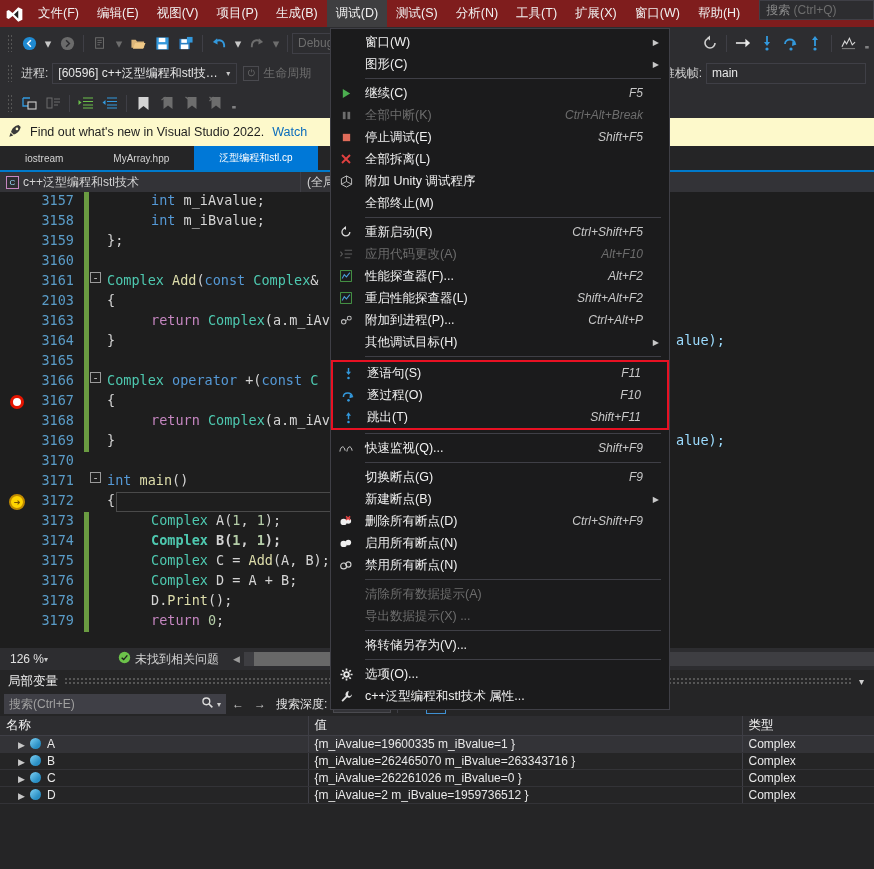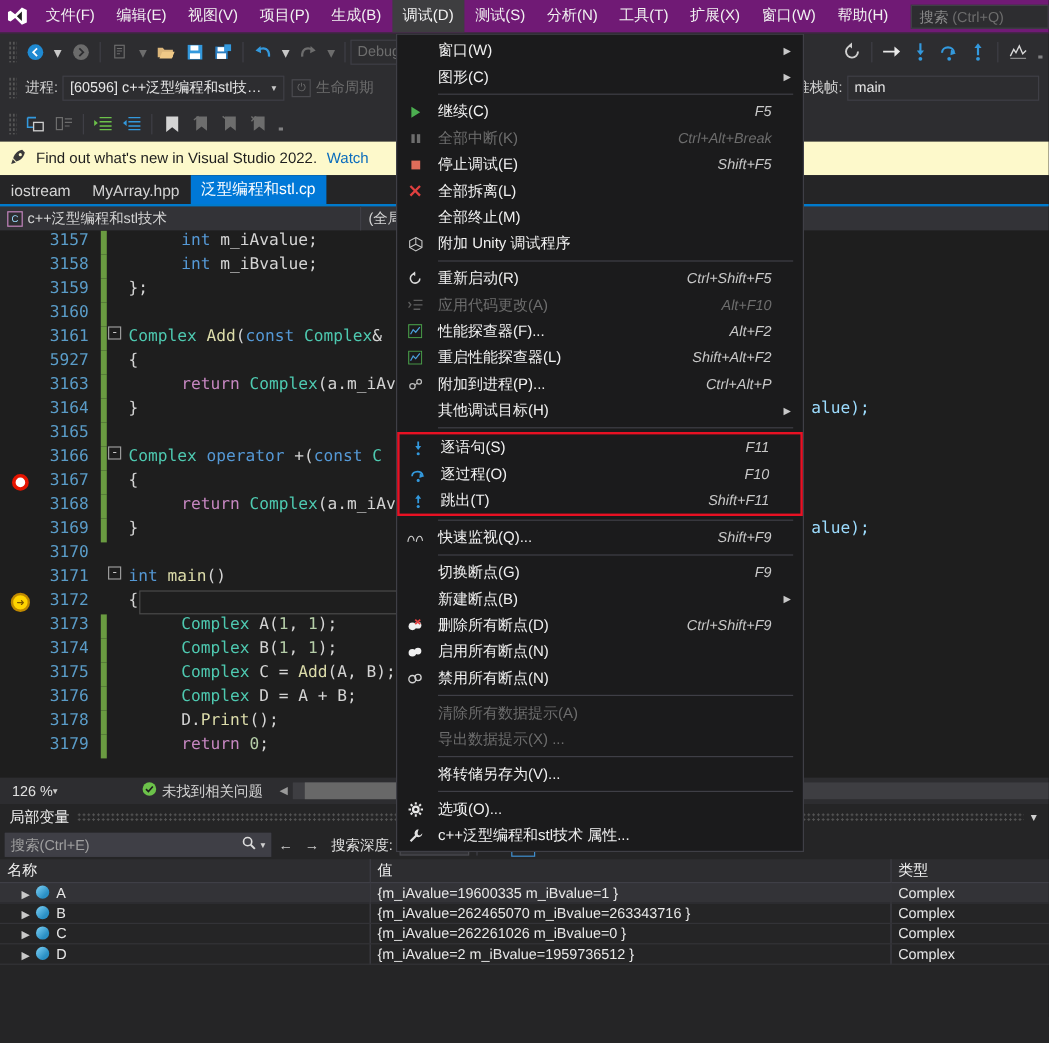--- a/index.html
+++ b/index.html
@@ -8,22 +8,22 @@
     background: #1e1e1e;
     font-family: "Liberation Sans", sans-serif;
     font-size: 12px;
     color: #f1f1f1;
     overflow: hidden;
   }
   #app { position: relative; width: 874px; height: 869px; }
 
   
   .menubar {
-    height: 28px; background: #701a75;
-    display: flex; align-items: center;
+    height: 28px; background: #7f1d1d;
+    display: flex; align-items: flex-start;
     border-bottom: 1px solid #2d2d30;
     position: relative; z-index: 5;
   }
   .vs-logo {
     width: 30px; height: 28px;
     display: flex; align-items: center; justify-content: center;
   }
   .vs-logo svg { display:block; }
   .menu-item {
     padding: 5px 9px 6px 9px; font-size: 12.5px; color: #f1f1f1;
@@ -75,22 +75,22 @@
     z-index: 1;
   }
   .notif .link { color: #0a6cbc; }
 
   
   .tabstrip {
     position:absolute; left:0; top:146px; width: 874px; height: 24px;
     background: #252526; display:flex; align-items:flex-end; z-index:1;
   }
   .tab {
-    height: 24px; padding: 0 9px; display:flex; align-items:center;
-    font-size: 13px; color: #d4d4d4; white-space: nowrap;
+    height: 24px; padding: 0 25px; display:flex; align-items:center;
+    font-size: 10px; color: #d4d4d4; white-space: nowrap;
   }
   .tab.active { background:#0078d7; color:#ffffff; }
 
   
   .navbar-row {
     position:absolute; left:0; top:170px; width:874px; height:22px;
     background:#333337; border-top: 2px solid #007acc;
     display:flex; align-items:center; z-index:1;
     font-size: 12px; color:#d4d4d4;
   }
@@ -481,33 +481,33 @@
     </div>
   </div>
 
   <div class="editor">
     <div id="code-lines">
         <div class="code-line"><div class="gutter-bp"></div><div class="lnum">3157</div><div class="changebar g"></div><div class="indentcol" style="display: flex; align-items: center; justify-content: center;"></div><div class="codetext" style="padding-left: 48px;"><span class="kw">int</span> m_iAvalue;</div></div>
         <div class="code-line"><div class="gutter-bp"></div><div class="lnum">3158</div><div class="changebar g"></div><div class="indentcol" style="display: flex; align-items: center; justify-content: center;"></div><div class="codetext" style="padding-left: 48px;"><span class="kw">int</span> m_iBvalue;</div></div>
         <div class="code-line"><div class="gutter-bp"></div><div class="lnum">3159</div><div class="changebar g"></div><div class="indentcol" style="display: flex; align-items: center; justify-content: center;"></div><div class="codetext" style="padding-left: 4px;">};</div></div>
         <div class="code-line"><div class="gutter-bp"></div><div class="lnum">3160</div><div class="changebar g"></div><div class="indentcol" style="display: flex; align-items: center; justify-content: center;"></div><div class="codetext" style="padding-left: 4px;"></div></div>
         <div class="code-line"><div class="gutter-bp"></div><div class="lnum">3161</div><div class="changebar g"></div><div class="indentcol" style="display: flex; align-items: center; justify-content: center;"><span class="fold">-</span></div><div class="codetext" style="padding-left: 4px;"><span class="type">Complex</span> <span class="fn">Add</span>(<span class="kw">const</span> <span class="type">Complex</span>&amp;</div></div>
-        <div class="code-line"><div class="gutter-bp"></div><div class="lnum">5927</div><div class="changebar g"></div><div class="indentcol" style="display: flex; align-items: center; justify-content: center;"></div><div class="codetext" style="padding-left: 4px;">{</div></div>
+        <div class="code-line"><div class="gutter-bp"></div><div class="lnum">2103</div><div class="changebar g"></div><div class="indentcol" style="display: flex; align-items: center; justify-content: center;"></div><div class="codetext" style="padding-left: 4px;">{</div></div>
         <div class="code-line"><div class="gutter-bp"></div><div class="lnum">3163</div><div class="changebar g"></div><div class="indentcol" style="display: flex; align-items: center; justify-content: center;"></div><div class="codetext" style="padding-left: 48px;"><span class="kw2">return</span> <span class="type">Complex</span>(a.m_iAv</div></div>
         <div class="code-line"><div class="gutter-bp"></div><div class="lnum">3164</div><div class="changebar g"></div><div class="indentcol" style="display: flex; align-items: center; justify-content: center;"></div><div class="codetext" style="padding-left: 4px;">}</div></div>
         <div class="code-line"><div class="gutter-bp"></div><div class="lnum">3165</div><div class="changebar g"></div><div class="indentcol" style="display: flex; align-items: center; justify-content: center;"></div><div class="codetext" style="padding-left: 4px;"></div></div>
         <div class="code-line"><div class="gutter-bp"></div><div class="lnum">3166</div><div class="changebar g"></div><div class="indentcol" style="display: flex; align-items: center; justify-content: center;"><span class="fold">-</span></div><div class="codetext" style="padding-left: 4px;"><span class="type">Complex</span> <span class="kw">operator</span> +(<span class="kw">const</span> <span class="type">C</span></div></div>
         <div class="code-line"><div class="gutter-bp"><span class="bp-dot"></span></div><div class="lnum">3167</div><div class="changebar g"></div><div class="indentcol" style="display: flex; align-items: center; justify-content: center;"></div><div class="codetext" style="padding-left: 4px;">{</div></div>
         <div class="code-line"><div class="gutter-bp"></div><div class="lnum">3168</div><div class="changebar g"></div><div class="indentcol" style="display: flex; align-items: center; justify-content: center;"></div><div class="codetext" style="padding-left: 48px;"><span class="kw2">return</span> <span class="type">Complex</span>(a.m_iAv</div></div>
         <div class="code-line"><div class="gutter-bp"></div><div class="lnum">3169</div><div class="changebar g"></div><div class="indentcol" style="display: flex; align-items: center; justify-content: center;"></div><div class="codetext" style="padding-left: 4px;">}</div></div>
         <div class="code-line"><div class="gutter-bp"></div><div class="lnum">3170</div><div class="changebar"></div><div class="indentcol" style="display: flex; align-items: center; justify-content: center;"></div><div class="codetext" style="padding-left: 4px;"></div></div>
         <div class="code-line"><div class="gutter-bp"></div><div class="lnum">3171</div><div class="changebar"></div><div class="indentcol" style="display: flex; align-items: center; justify-content: center;"><span class="fold">-</span></div><div class="codetext" style="padding-left: 4px;"><span class="kw">int</span> <span class="fn">main</span>()</div></div>
         <div class="code-line"><div class="gutter-bp"><span class="cur-arrow">➜</span></div><div class="lnum">3172</div><div class="changebar"></div><div class="indentcol" style="display: flex; align-items: center; justify-content: center;"></div><div class="codetext" style="padding-left: 4px;">{</div></div>
         <div class="code-line"><div class="gutter-bp"></div><div class="lnum">3173</div><div class="changebar g"></div><div class="indentcol" style="display: flex; align-items: center; justify-content: center;"></div><div class="codetext" style="padding-left: 48px;"><span class="type">Complex</span> A(<span class="num">1</span>, <span class="num">1</span>);</div></div>
-        <div class="code-line"><div class="gutter-bp"></div><div class="lnum">3174</div><div class="changebar g"></div><div class="indentcol" style="display: flex; align-items: center; justify-content: center;"></div><div class="codetext" style="padding-left: 48px;"><span class="type">Complex</span> B(<span class="num">1</span>, <span class="num">1</span>);</div></div>
+        <div class="code-line"><div class="gutter-bp"></div><div class="lnum">3174</div><div class="changebar g"></div><div class="indentcol" style="display: flex; align-items: center; justify-content: center;"></div><div class="codetext" style="padding-left: 48px; font-weight: bold;"><span class="type">Complex</span> B(<span class="num">1</span>, <span class="num">1</span>);</div></div>
         <div class="code-line"><div class="gutter-bp"></div><div class="lnum">3175</div><div class="changebar g"></div><div class="indentcol" style="display: flex; align-items: center; justify-content: center;"></div><div class="codetext" style="padding-left: 48px;"><span class="type">Complex</span> C = <span class="fn">Add</span>(A, B);</div></div>
         <div class="code-line"><div class="gutter-bp"></div><div class="lnum">3176</div><div class="changebar g"></div><div class="indentcol" style="display: flex; align-items: center; justify-content: center;"></div><div class="codetext" style="padding-left: 48px;"><span class="type">Complex</span> D = A + B;</div></div>
         <div class="code-line"><div class="gutter-bp"></div><div class="lnum">3178</div><div class="changebar g"></div><div class="indentcol" style="display: flex; align-items: center; justify-content: center;"></div><div class="codetext" style="padding-left: 48px;">D.<span class="fn">Print</span>();</div></div>
         <div class="code-line"><div class="gutter-bp"></div><div class="lnum">3179</div><div class="changebar g"></div><div class="indentcol" style="display: flex; align-items: center; justify-content: center;"></div><div class="codetext" style="padding-left: 48px;"><span class="kw2">return</span> <span class="num">0</span>;</div></div>
       </div>
 
     <div style="position:absolute;left:676px;top:140px;font-family:'DejaVu Sans Mono',monospace;font-size:13.5px;color:#9cdcfe">alue);</div>
     <div style="position:absolute;left:676px;top:240px;font-family:'DejaVu Sans Mono',monospace;font-size:13.5px;color:#9cdcfe">alue);</div>
   <div class="cur-line-box" style="top: 300px;"></div>
     </div>
@@ -652,32 +652,32 @@
         <div class="mi">
           <span class="ico">
             <svg width="12" height="12" viewBox="0 0 12 12">
               <path d="M2 2 L10 10 M10 2 L2 10" stroke="#e04040" stroke-width="1.9"></path>
             </svg>
           </span>
           <span class="lbl">全部拆离(L)</span>
           <span class="key"></span>
         </div>
         <div class="mi">
-          <span class="ico"></span>
-          <span class="lbl">全部终止(M)</span>
-          <span class="key"></span>
-        </div>
-        <div class="mi">
           <span class="ico">
             <svg width="13" height="13" viewBox="0 0 14 14">
               <path d="M7 1 L12.5 4 V10 L7 13 L1.5 10 V4 Z" fill="none" stroke="#c8c8c8" stroke-width="1"></path>
               <path d="M7 1 V7 M7 7 L1.5 10 M7 7 L12.5 10" stroke="#c8c8c8" stroke-width="0.9"></path>
             </svg>
           </span>
           <span class="lbl">附加 Unity 调试程序</span>
+          <span class="key"></span>
+        </div>
+        <div class="mi">
+          <span class="ico"></span>
+          <span class="lbl">全部终止(M)</span>
           <span class="key"></span>
         </div>
       </div>
       <div class="msep"></div>
       <div>
         <div class="mi">
           <span class="ico">
             <svg width="12" height="12" viewBox="0 0 14 14">
               <path d="M11.5 7 A4.6 4.6 0 1 1 7 2.4" stroke="#dcdcdc" stroke-width="1.5" fill="none"></path>
               <path d="M7 0 L7 4.8 L4.2 2.4 Z" fill="#dcdcdc"></path>

